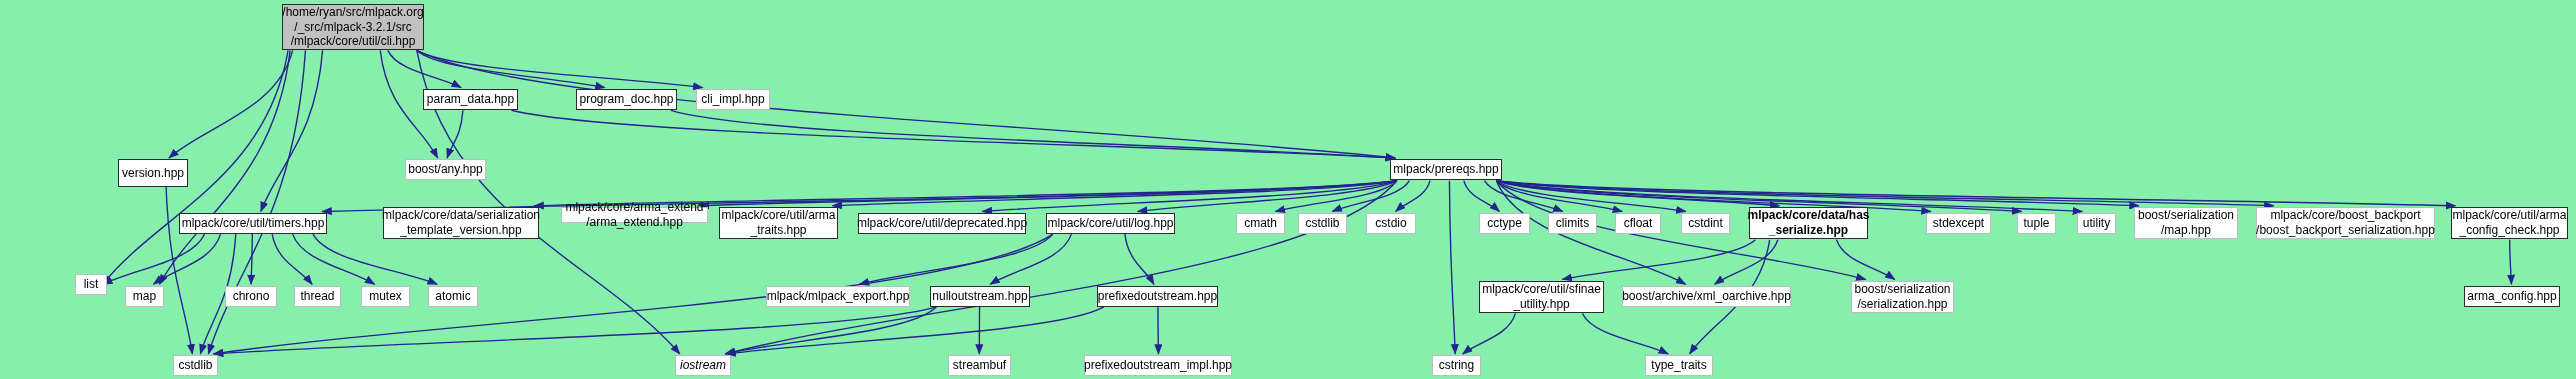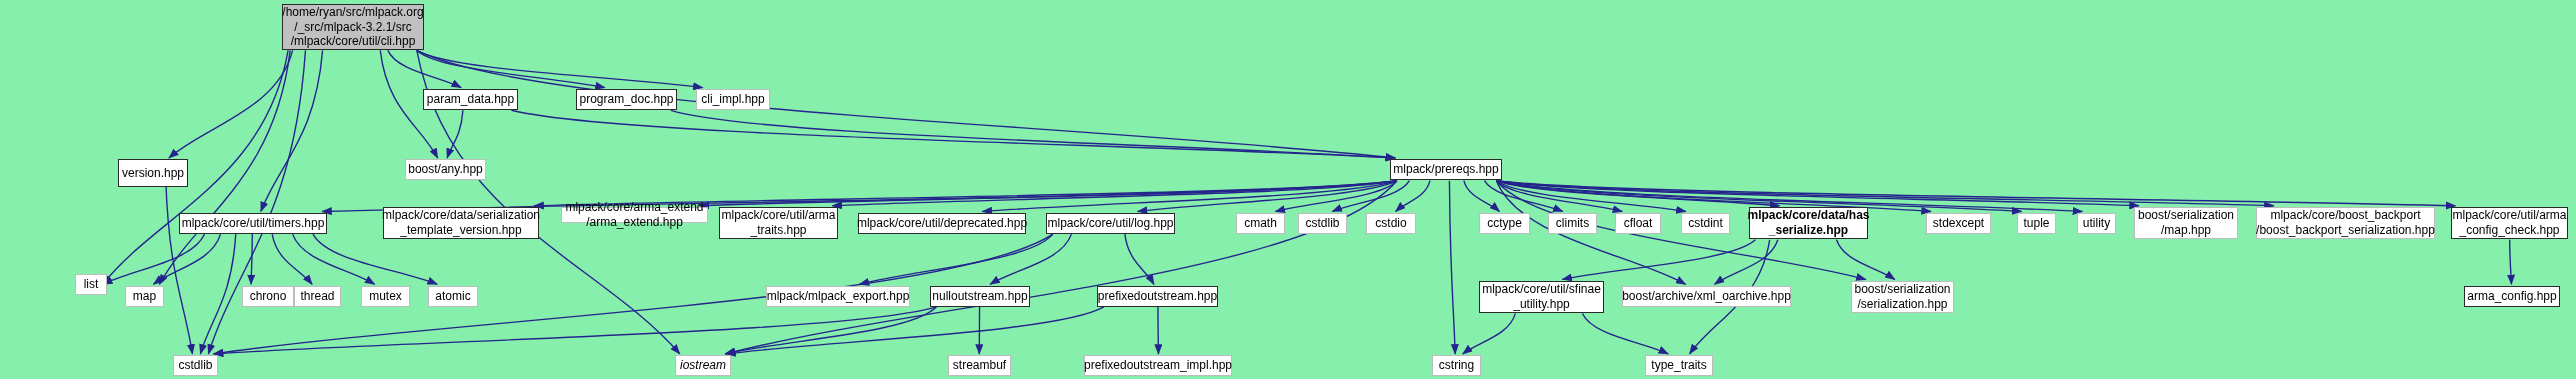--- a/index.html
+++ b/index.html
@@ -197,21 +197,21 @@
       <div class="node doc" style="left: 2451px; top: 207px; width: 117px; height: 32px;">
         <span>mlpack/core/util/arma</span>
         <span>_config_check.hpp</span>
       </div>
       <div class="node ext" style="left: 75px; top: 274px; width: 32px; height: 21px;">
         <span>list</span>
       </div>
       <div class="node ext" style="left: 125px; top: 286px; width: 39px; height: 21px;">
         <span>map</span>
       </div>
-      <div class="node ext" style="left: 242px; top: 286px; width: 52px; height: 21px;">
+      <div class="node ext" style="left: 225px; top: 286px; width: 52px; height: 21px;">
         <span>chrono</span>
       </div>
       <div class="node ext" style="left: 294px; top: 286px; width: 47px; height: 21px;">
         <span>thread</span>
       </div>
       <div class="node ext" style="left: 361px; top: 286px; width: 49px; height: 21px;">
         <span>mutex</span>
       </div>
       <div class="node ext" style="left: 428px; top: 286px; width: 50px; height: 21px;">
         <span>atomic</span>

